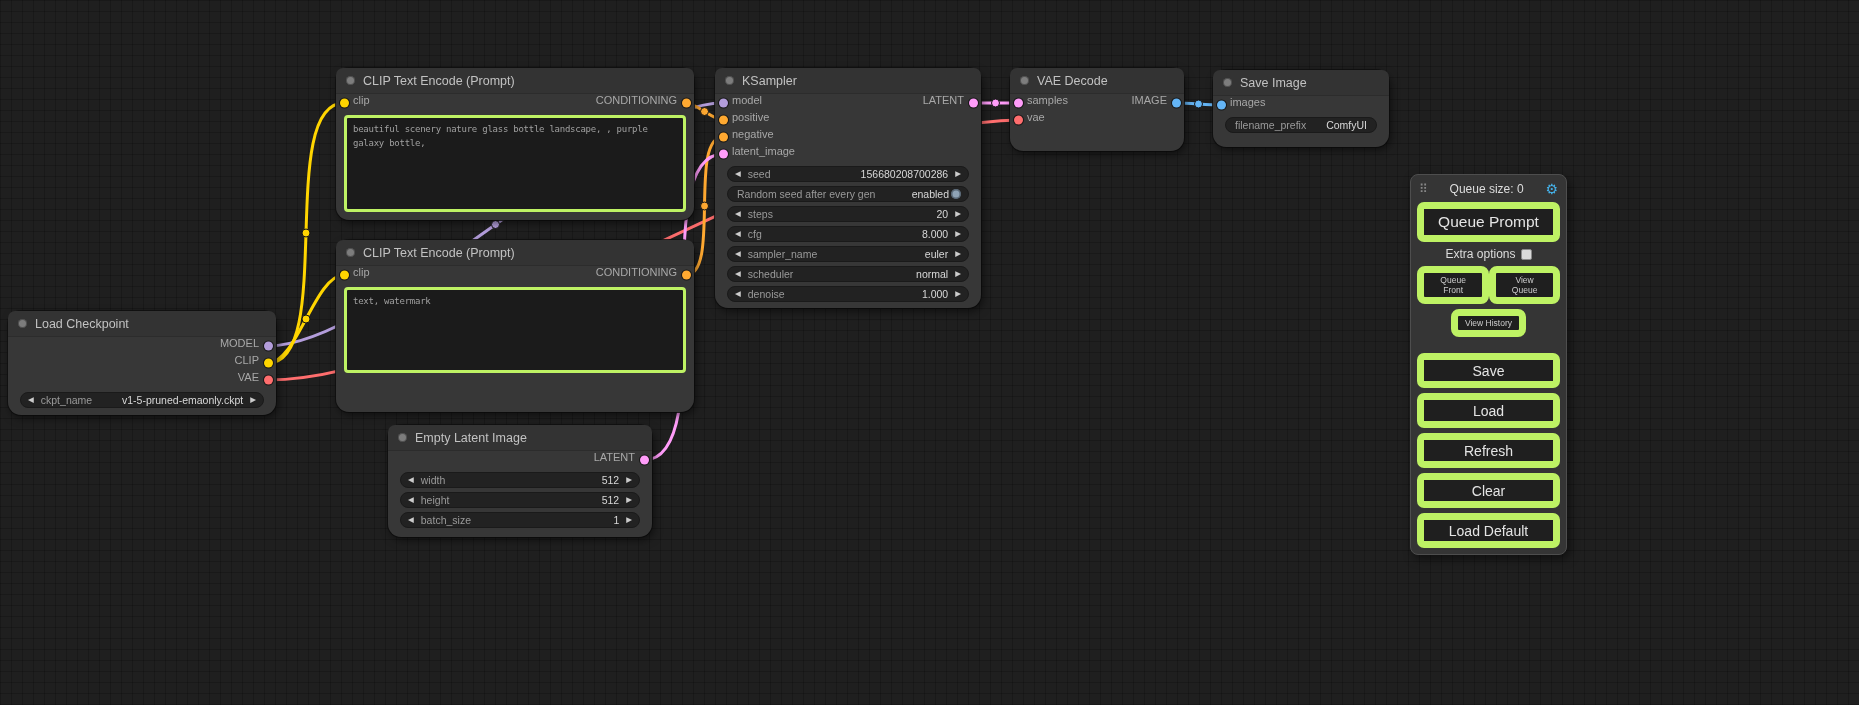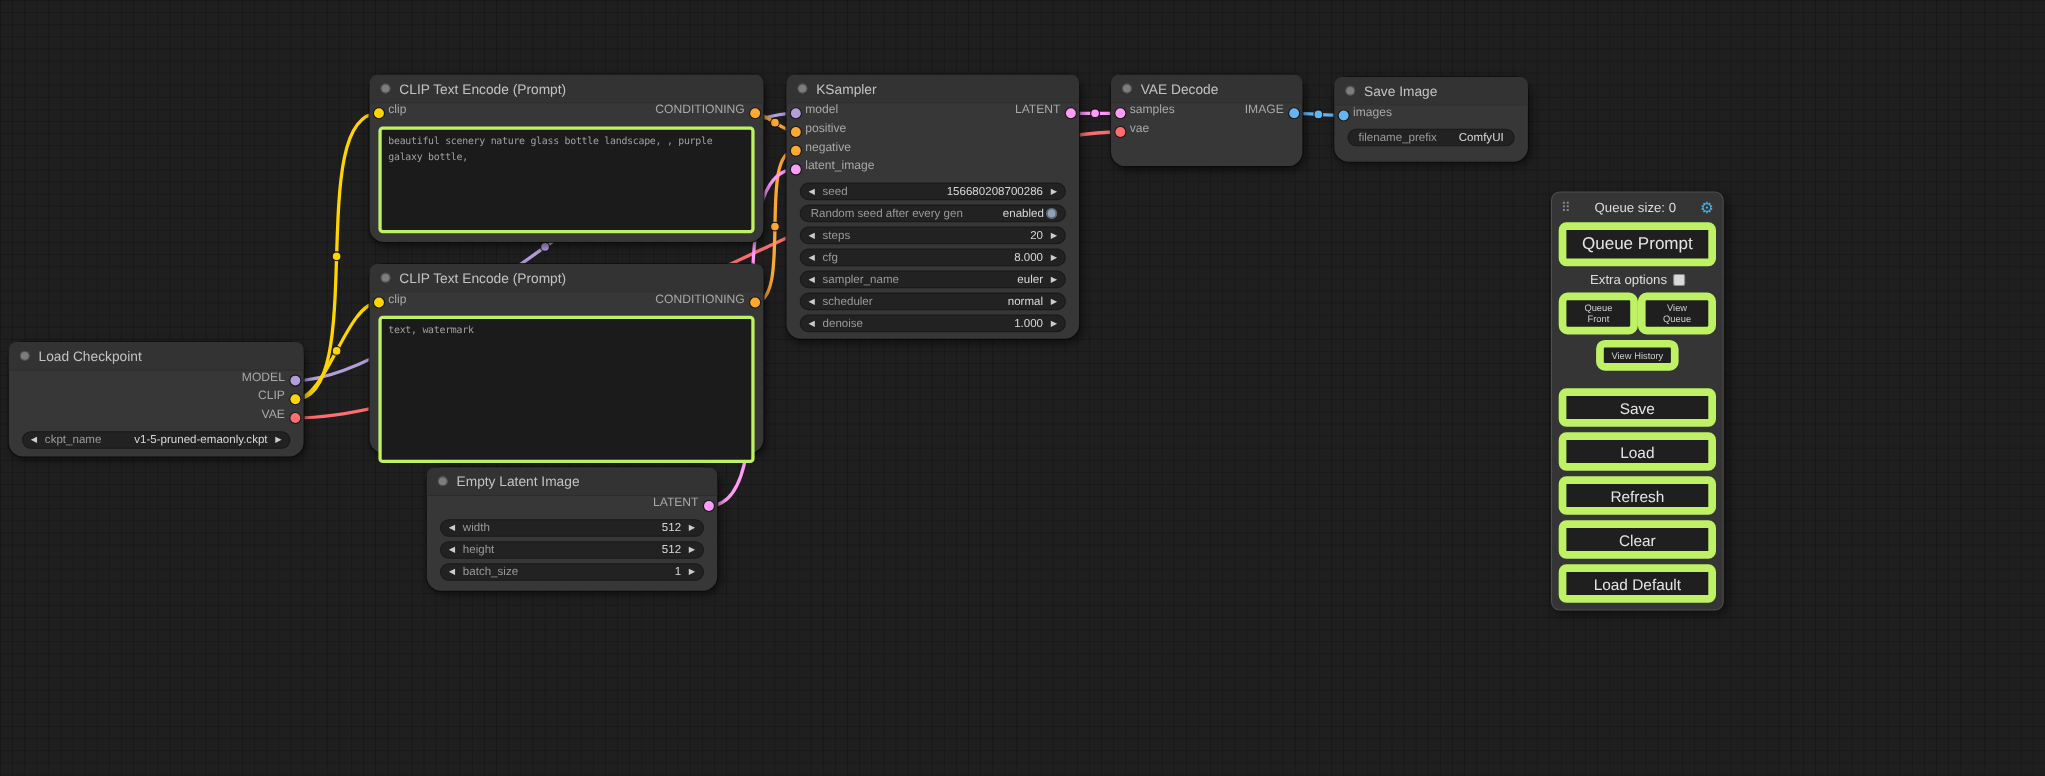--- a/index.html
+++ b/index.html
@@ -164,21 +164,21 @@
   <div class="node-header">
     <span class="collapse-dot"></span>
     <span class="node-title">CLIP Text Encode (Prompt)</span>
   </div>
   <div class="port-row">
     <span class="port-dot in c-clip"></span>
     <span class="in-label">clip</span>
     <span class="out-label">CONDITIONING</span>
     <span class="port-dot out c-cond"></span>
   </div>
-  <div class="textbox" style="top:47px; height:134px">text, watermark</div>
+  <div class="textbox" style="top:47px; height:86px">text, watermark</div>
 </div>
 
 <div class="node" style="left:388px; top:425px; width:264px; height:112px">
   <div class="node-header">
     <span class="collapse-dot"></span>
     <span class="node-title">Empty Latent Image</span>
   </div>
   <div class="port-row">
     <span class="out-label">LATENT</span>
     <span class="port-dot out c-latent"></span>

